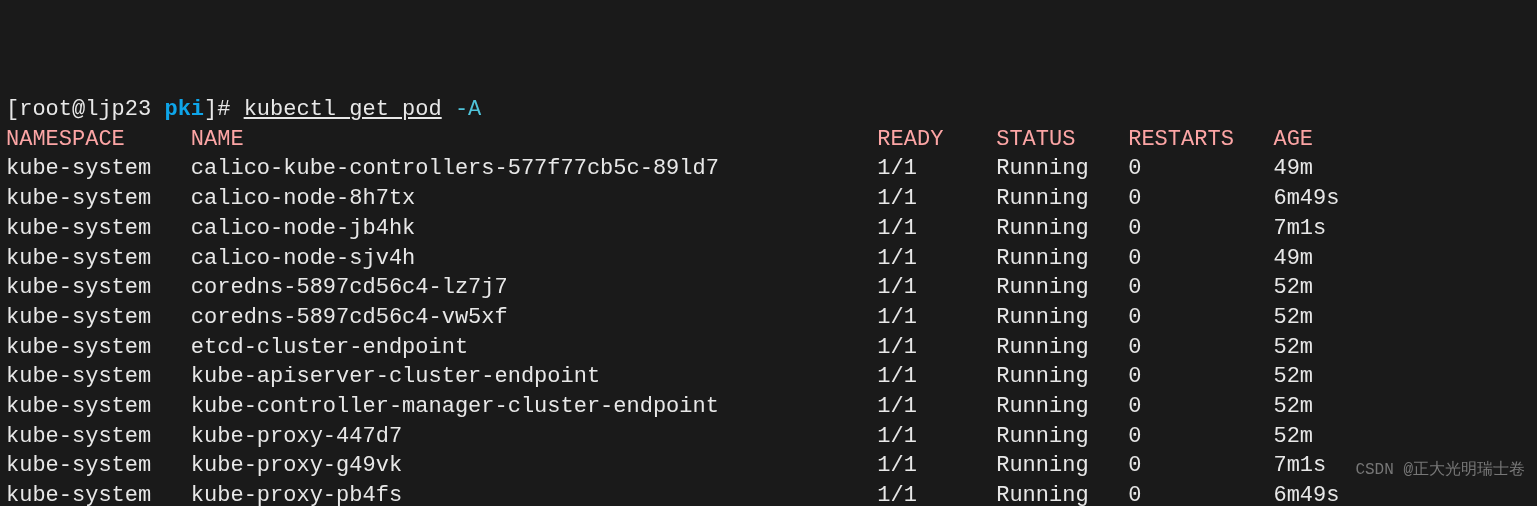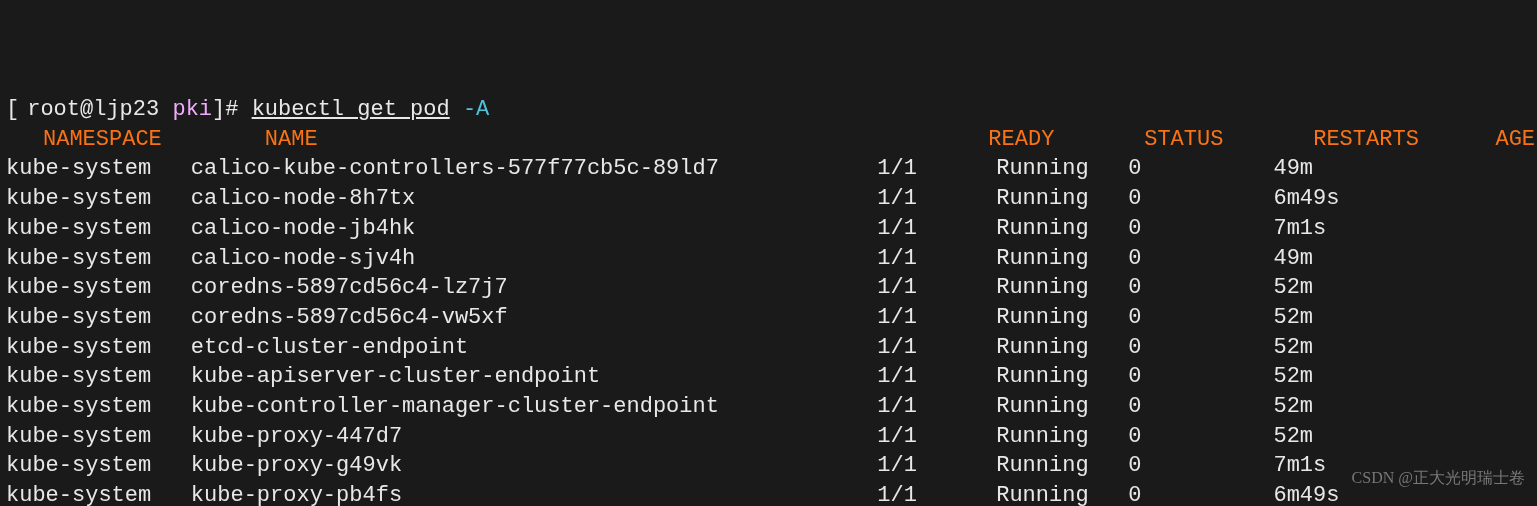--- a/index.html
+++ b/index.html
@@ -6,34 +6,34 @@
       background-color: #1a1a1a;
       color: #e8e8e8;
       font-family: 'Consolas', 'Monaco', 'Courier New', monospace;
       font-size: 22px;
       margin: 0;
       padding: 6px;
       white-space: pre;
       line-height: 1.35;
     }
     .prompt-bracket { color: #e8e8e8; }
-    .prompt-user { color: #e8e8e8; margin-left: 8px; }
-    .prompt-path { color: #f0abfc; }
+    .prompt-user { color: #e8e8e8; }
+    .prompt-path { color: #0ea5e9; font-weight: bold; }
     .prompt-hash { color: #e8e8e8; }
     .command { color: #e8e8e8; text-decoration: underline; }
     .flag { color: #4fc3d9; }
-    .header { color: #f97316; margin-left: 37px; }
+    .header { color: #fca5a5; }
     .cell { color: #e8e8e8; }
     .watermark {
       position: fixed;
-      bottom: 17px;
+      bottom: 24px;
       right: 12px;
       color: #777;
       font-size: 16px;
-      font-family: Liberation Serif, serif;
+      font-family: Liberation Mono, monospace;
     }
   </style>
 </head>
 <body>
 
 
 <div id="terminal"><div><span class="prompt-bracket">[</span><span class="prompt-user">root@ljp23</span> <span class="prompt-path">pki</span><span class="prompt-bracket">]</span><span class="prompt-hash">#</span> <span class="command">kubectl get pod</span> <span class="flag">-A</span></div><div><span class="header">NAMESPACE     </span><span class="header">NAME                                                </span><span class="header">READY    </span><span class="header">STATUS    </span><span class="header">RESTARTS   </span><span class="header">AGE</span></div><div><span class="cell">kube-system   </span><span class="cell">calico-kube-controllers-577f77cb5c-89ld7            </span><span class="cell">1/1      </span><span class="cell">Running   </span><span class="cell">0          </span><span class="cell">49m</span></div><div><span class="cell">kube-system   </span><span class="cell">calico-node-8h7tx                                   </span><span class="cell">1/1      </span><span class="cell">Running   </span><span class="cell">0          </span><span class="cell">6m49s</span></div><div><span class="cell">kube-system   </span><span class="cell">calico-node-jb4hk                                   </span><span class="cell">1/1      </span><span class="cell">Running   </span><span class="cell">0          </span><span class="cell">7m1s</span></div><div><span class="cell">kube-system   </span><span class="cell">calico-node-sjv4h                                   </span><span class="cell">1/1      </span><span class="cell">Running   </span><span class="cell">0          </span><span class="cell">49m</span></div><div><span class="cell">kube-system   </span><span class="cell">coredns-5897cd56c4-lz7j7                            </span><span class="cell">1/1      </span><span class="cell">Running   </span><span class="cell">0          </span><span class="cell">52m</span></div><div><span class="cell">kube-system   </span><span class="cell">coredns-5897cd56c4-vw5xf                            </span><span class="cell">1/1      </span><span class="cell">Running   </span><span class="cell">0          </span><span class="cell">52m</span></div><div><span class="cell">kube-system   </span><span class="cell">etcd-cluster-endpoint                               </span><span class="cell">1/1      </span><span class="cell">Running   </span><span class="cell">0          </span><span class="cell">52m</span></div><div><span class="cell">kube-system   </span><span class="cell">kube-apiserver-cluster-endpoint                     </span><span class="cell">1/1      </span><span class="cell">Running   </span><span class="cell">0          </span><span class="cell">52m</span></div><div><span class="cell">kube-system   </span><span class="cell">kube-controller-manager-cluster-endpoint            </span><span class="cell">1/1      </span><span class="cell">Running   </span><span class="cell">0          </span><span class="cell">52m</span></div><div><span class="cell">kube-system   </span><span class="cell">kube-proxy-447d7                                    </span><span class="cell">1/1      </span><span class="cell">Running   </span><span class="cell">0          </span><span class="cell">52m</span></div><div><span class="cell">kube-system   </span><span class="cell">kube-proxy-g49vk                                    </span><span class="cell">1/1      </span><span class="cell">Running   </span><span class="cell">0          </span><span class="cell">7m1s</span></div><div><span class="cell">kube-system   </span><span class="cell">kube-proxy-pb4fs                                    </span><span class="cell">1/1      </span><span class="cell">Running   </span><span class="cell">0          </span><span class="cell">6m49s</span></div></div>
 <div class="watermark">CSDN @正大光明瑞士卷</div>
 
 

